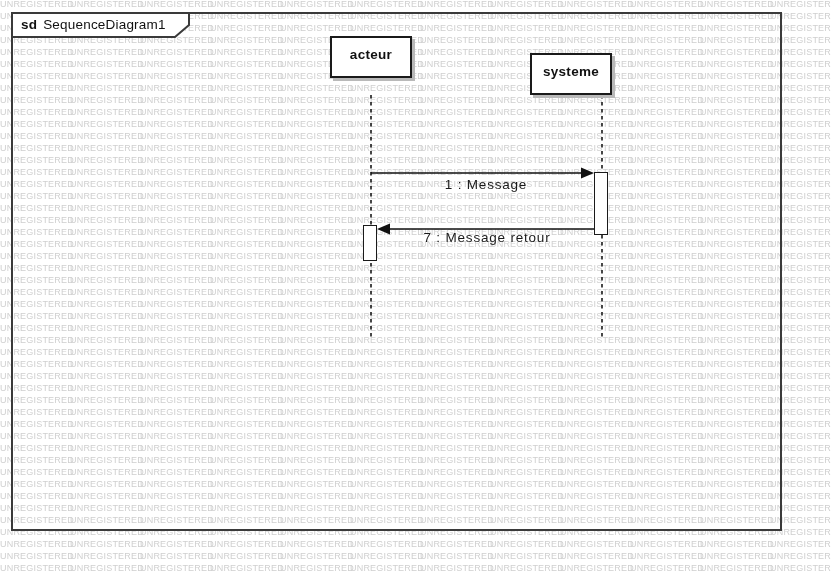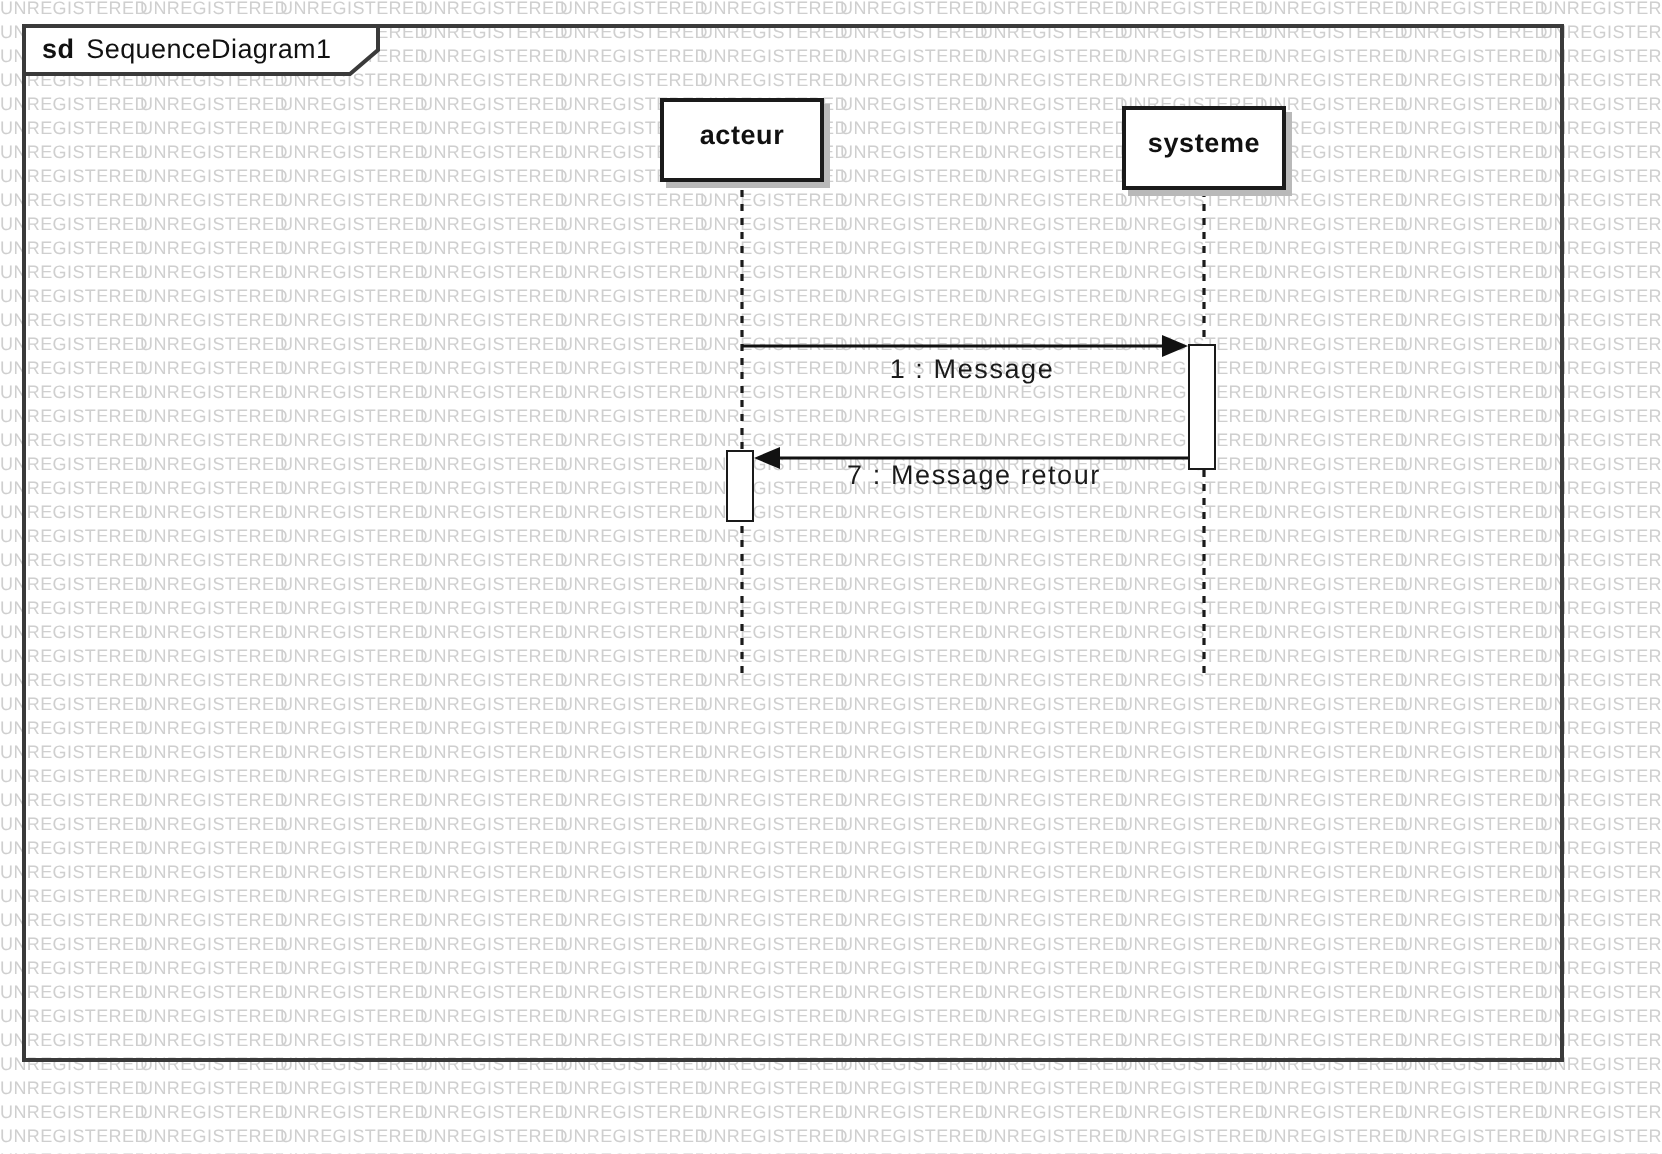--- a/index.html
+++ b/index.html
@@ -23,22 +23,22 @@
     white-space:nowrap;letter-spacing:0.2px;
   }
   .frame-tab-text .kw{font-weight:bold;margin-right:6px;}
   
   .head{
     position:absolute;width:82px;height:42px;box-sizing:border-box;
     background:#fff;border:2px solid #1a1a1a;box-shadow:3px 3px 0 #b9b9b9;
     z-index:3;text-align:center;font-weight:bold;font-size:13.5px;color:#111;
     padding-top:9px;letter-spacing:0.3px;
   }
-  .head-acteur{left:330px;top:49px;}
-  .head-systeme{left:561px;top:53px;}
+  .head-acteur{left:330px;top:36px;}
+  .head-systeme{left:530px;top:53px;}
   
   .diagram-svg{position:absolute;left:0;top:0;z-index:2;pointer-events:none;}
   .arrows-svg{z-index:5;}
   
   .act{
     position:absolute;box-sizing:border-box;background:#fff;
     border:1.5px solid #1a1a1a;z-index:4;
   }
   .act-systeme{left:594px;top:172px;width:14px;height:63px;}
   .act-acteur{left:363px;top:225px;width:14px;height:36px;}

